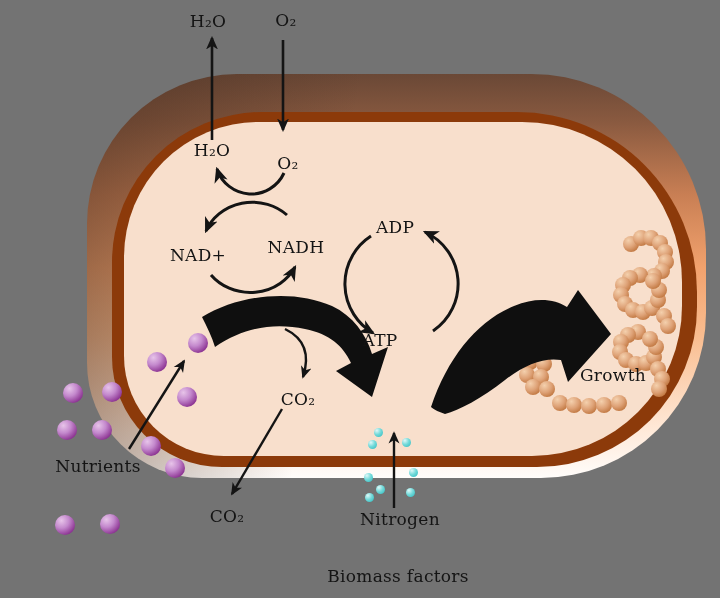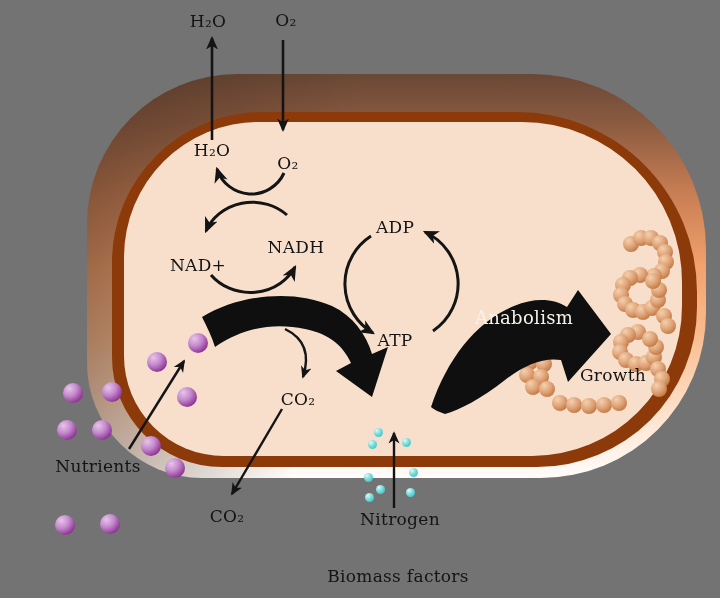--- a/index.html
+++ b/index.html
@@ -165,25 +165,24 @@
 
     <line x1="129" y1="449" x2="184" y2="361" stroke="#141414" stroke-width="2.4" marker-end="url(#ah)"></line>
 
     <line x1="394" y1="508" x2="394" y2="433" stroke="#141414" stroke-width="2.4" marker-end="url(#ah)"></line>
   </svg>
 
   <div class="lbl" style="left:208px;top:21px">H₂O</div>
   <div class="lbl" style="left:286px;top:20px">O₂</div>
   <div class="lbl" style="left:212px;top:150px">H₂O</div>
   <div class="lbl" style="left:288px;top:163px">O₂</div>
-  <div class="lbl" style="left:198px;top:265px">NAD+</div>
+  <div class="lbl" style="left:198px;top:255px">NAD+</div>
   <div class="lbl" style="left:296px;top:247px">NADH</div>
   <div class="lbl" style="left:395px;top:227px">ADP</div>
-  <div class="lbl" style="left:395px;top:340px">ATP</div>
-  <div class="lbl process" style="left:524px;top:317px">Anabolism</div>
+  <div class="lbl" style="left:380px;top:340px">ATP</div>
   <div class="lbl" style="left:298px;top:399px">CO₂</div>
   <div class="lbl" style="left:227px;top:516px">CO₂</div>
   <div class="lbl" style="left:613px;top:375px">Growth</div>
   <div class="lbl" style="left:98px;top:466px">Nutrients</div>
   <div class="lbl" style="left:400px;top:519px">Nitrogen</div>
   <div class="lbl" style="left:398px;top:576px">Biomass factors</div>
 
 </div>
 
 </body></html>

